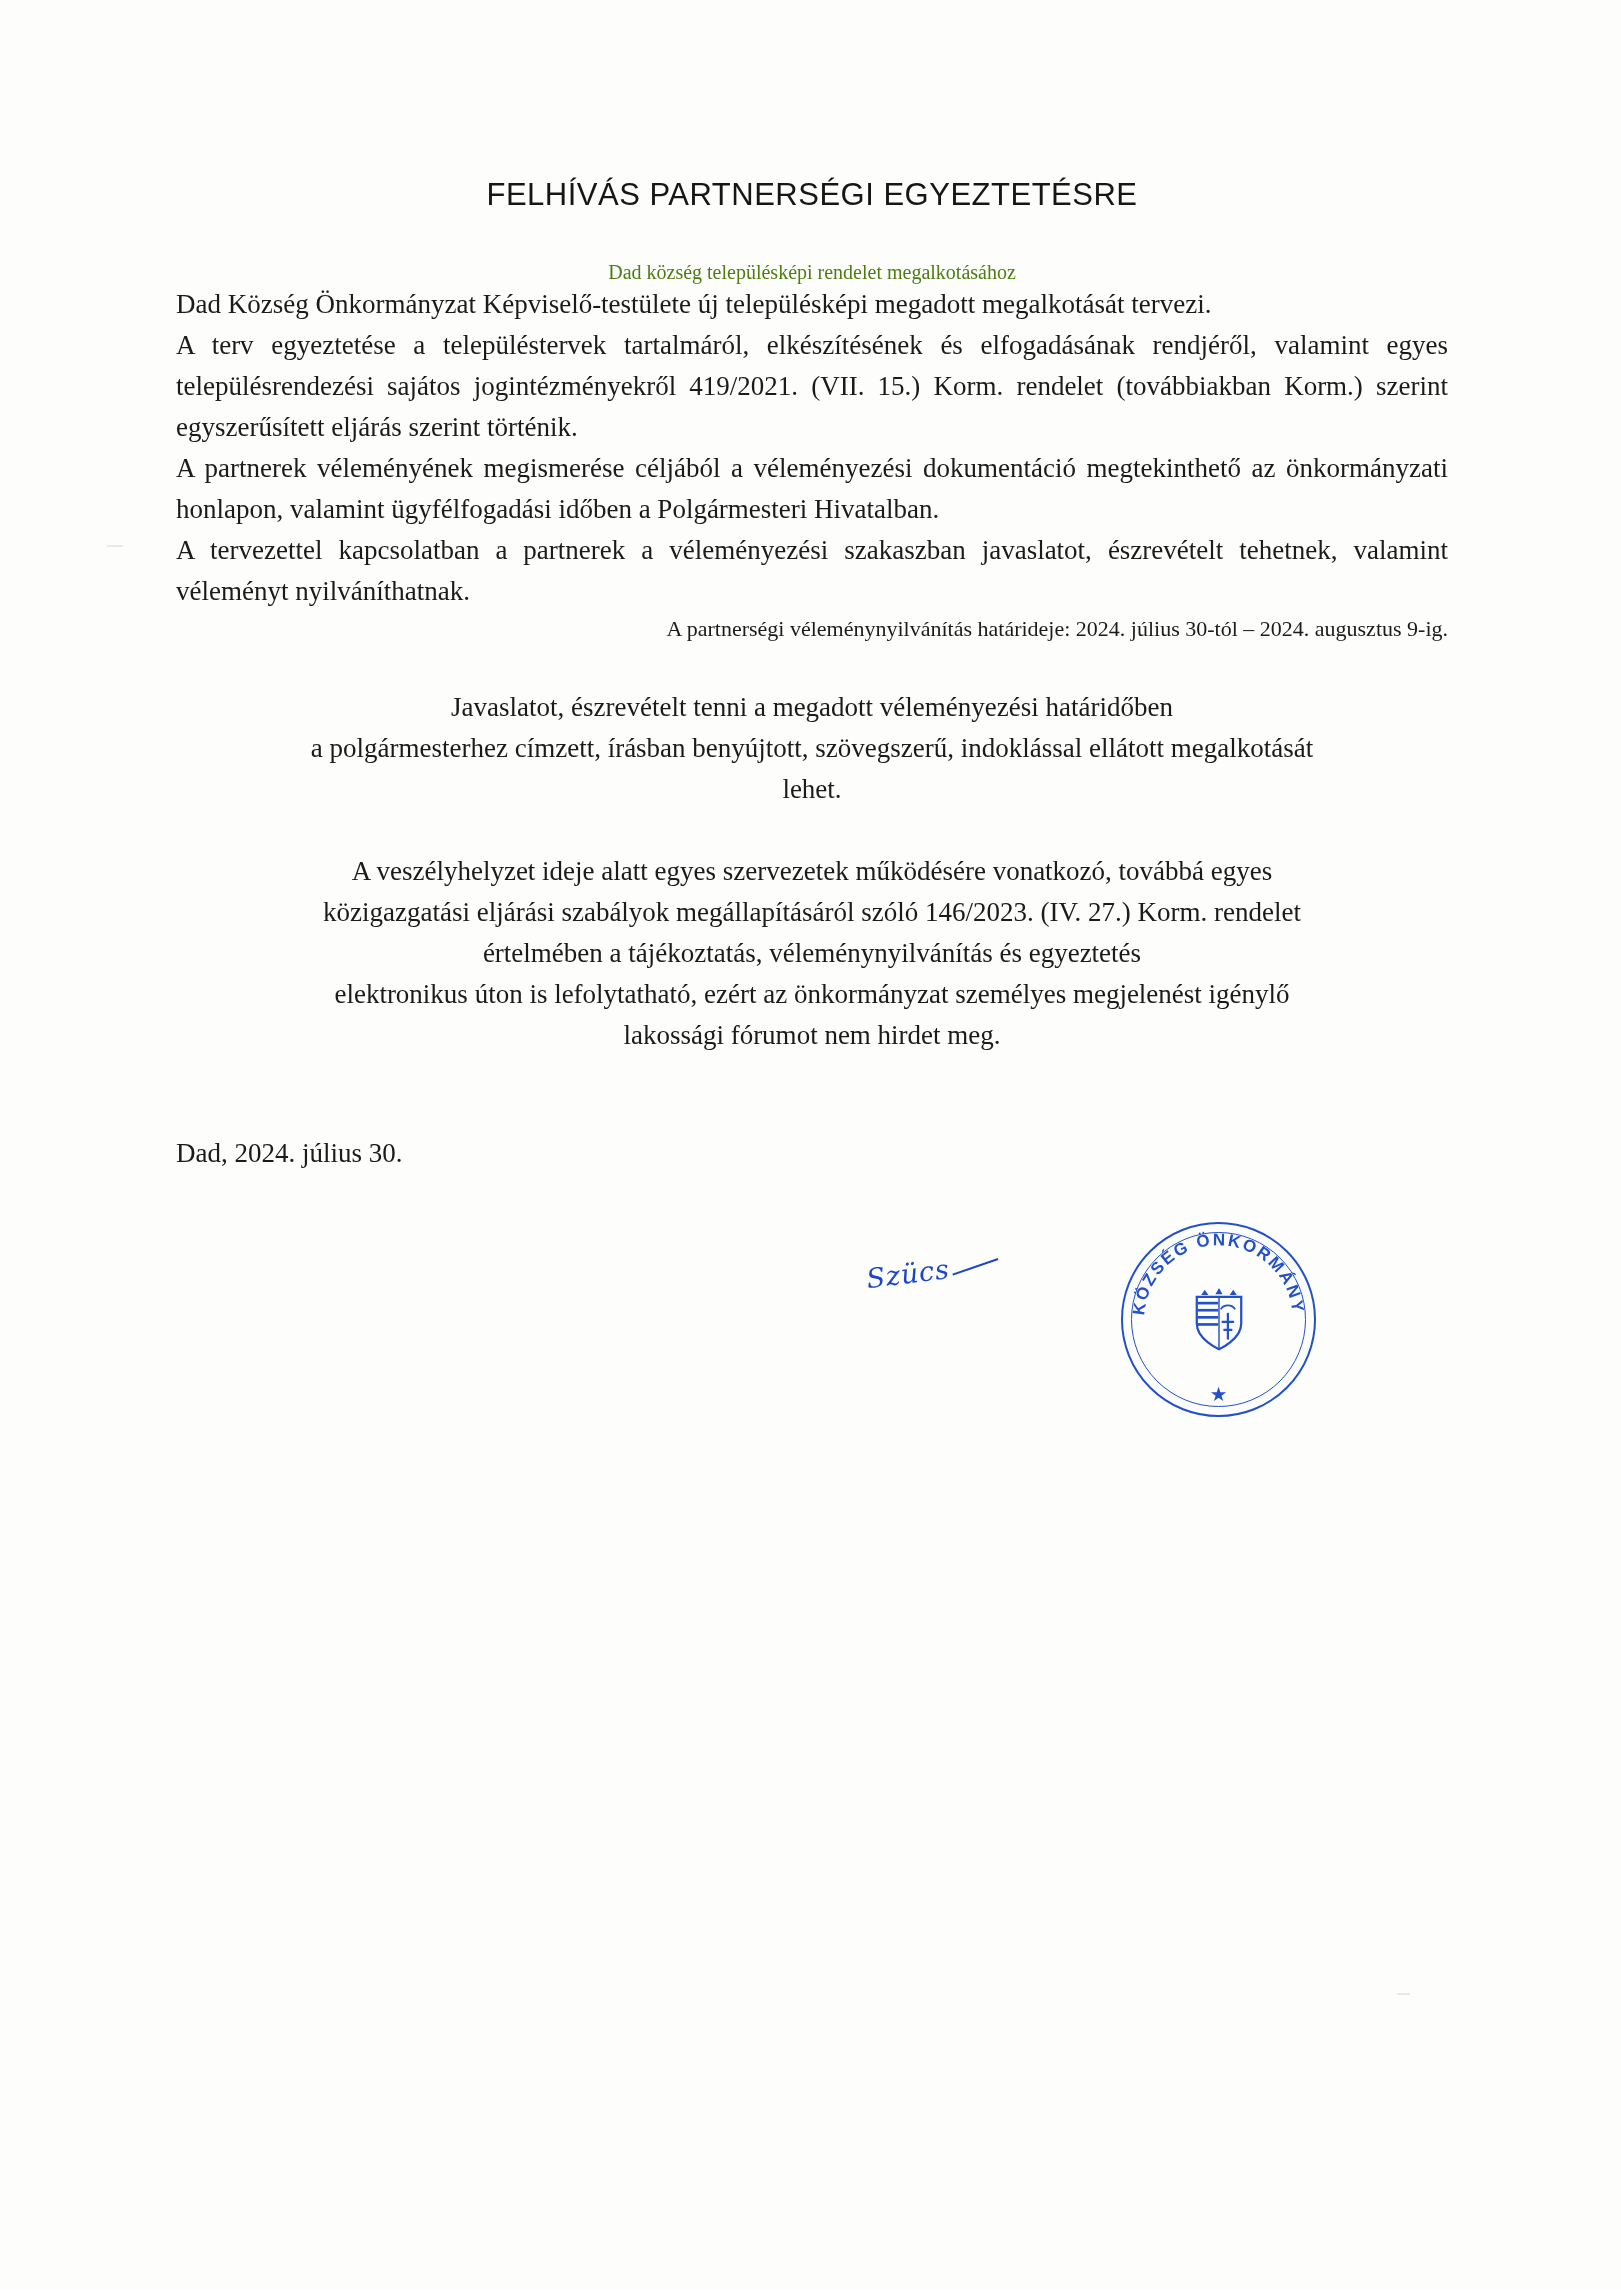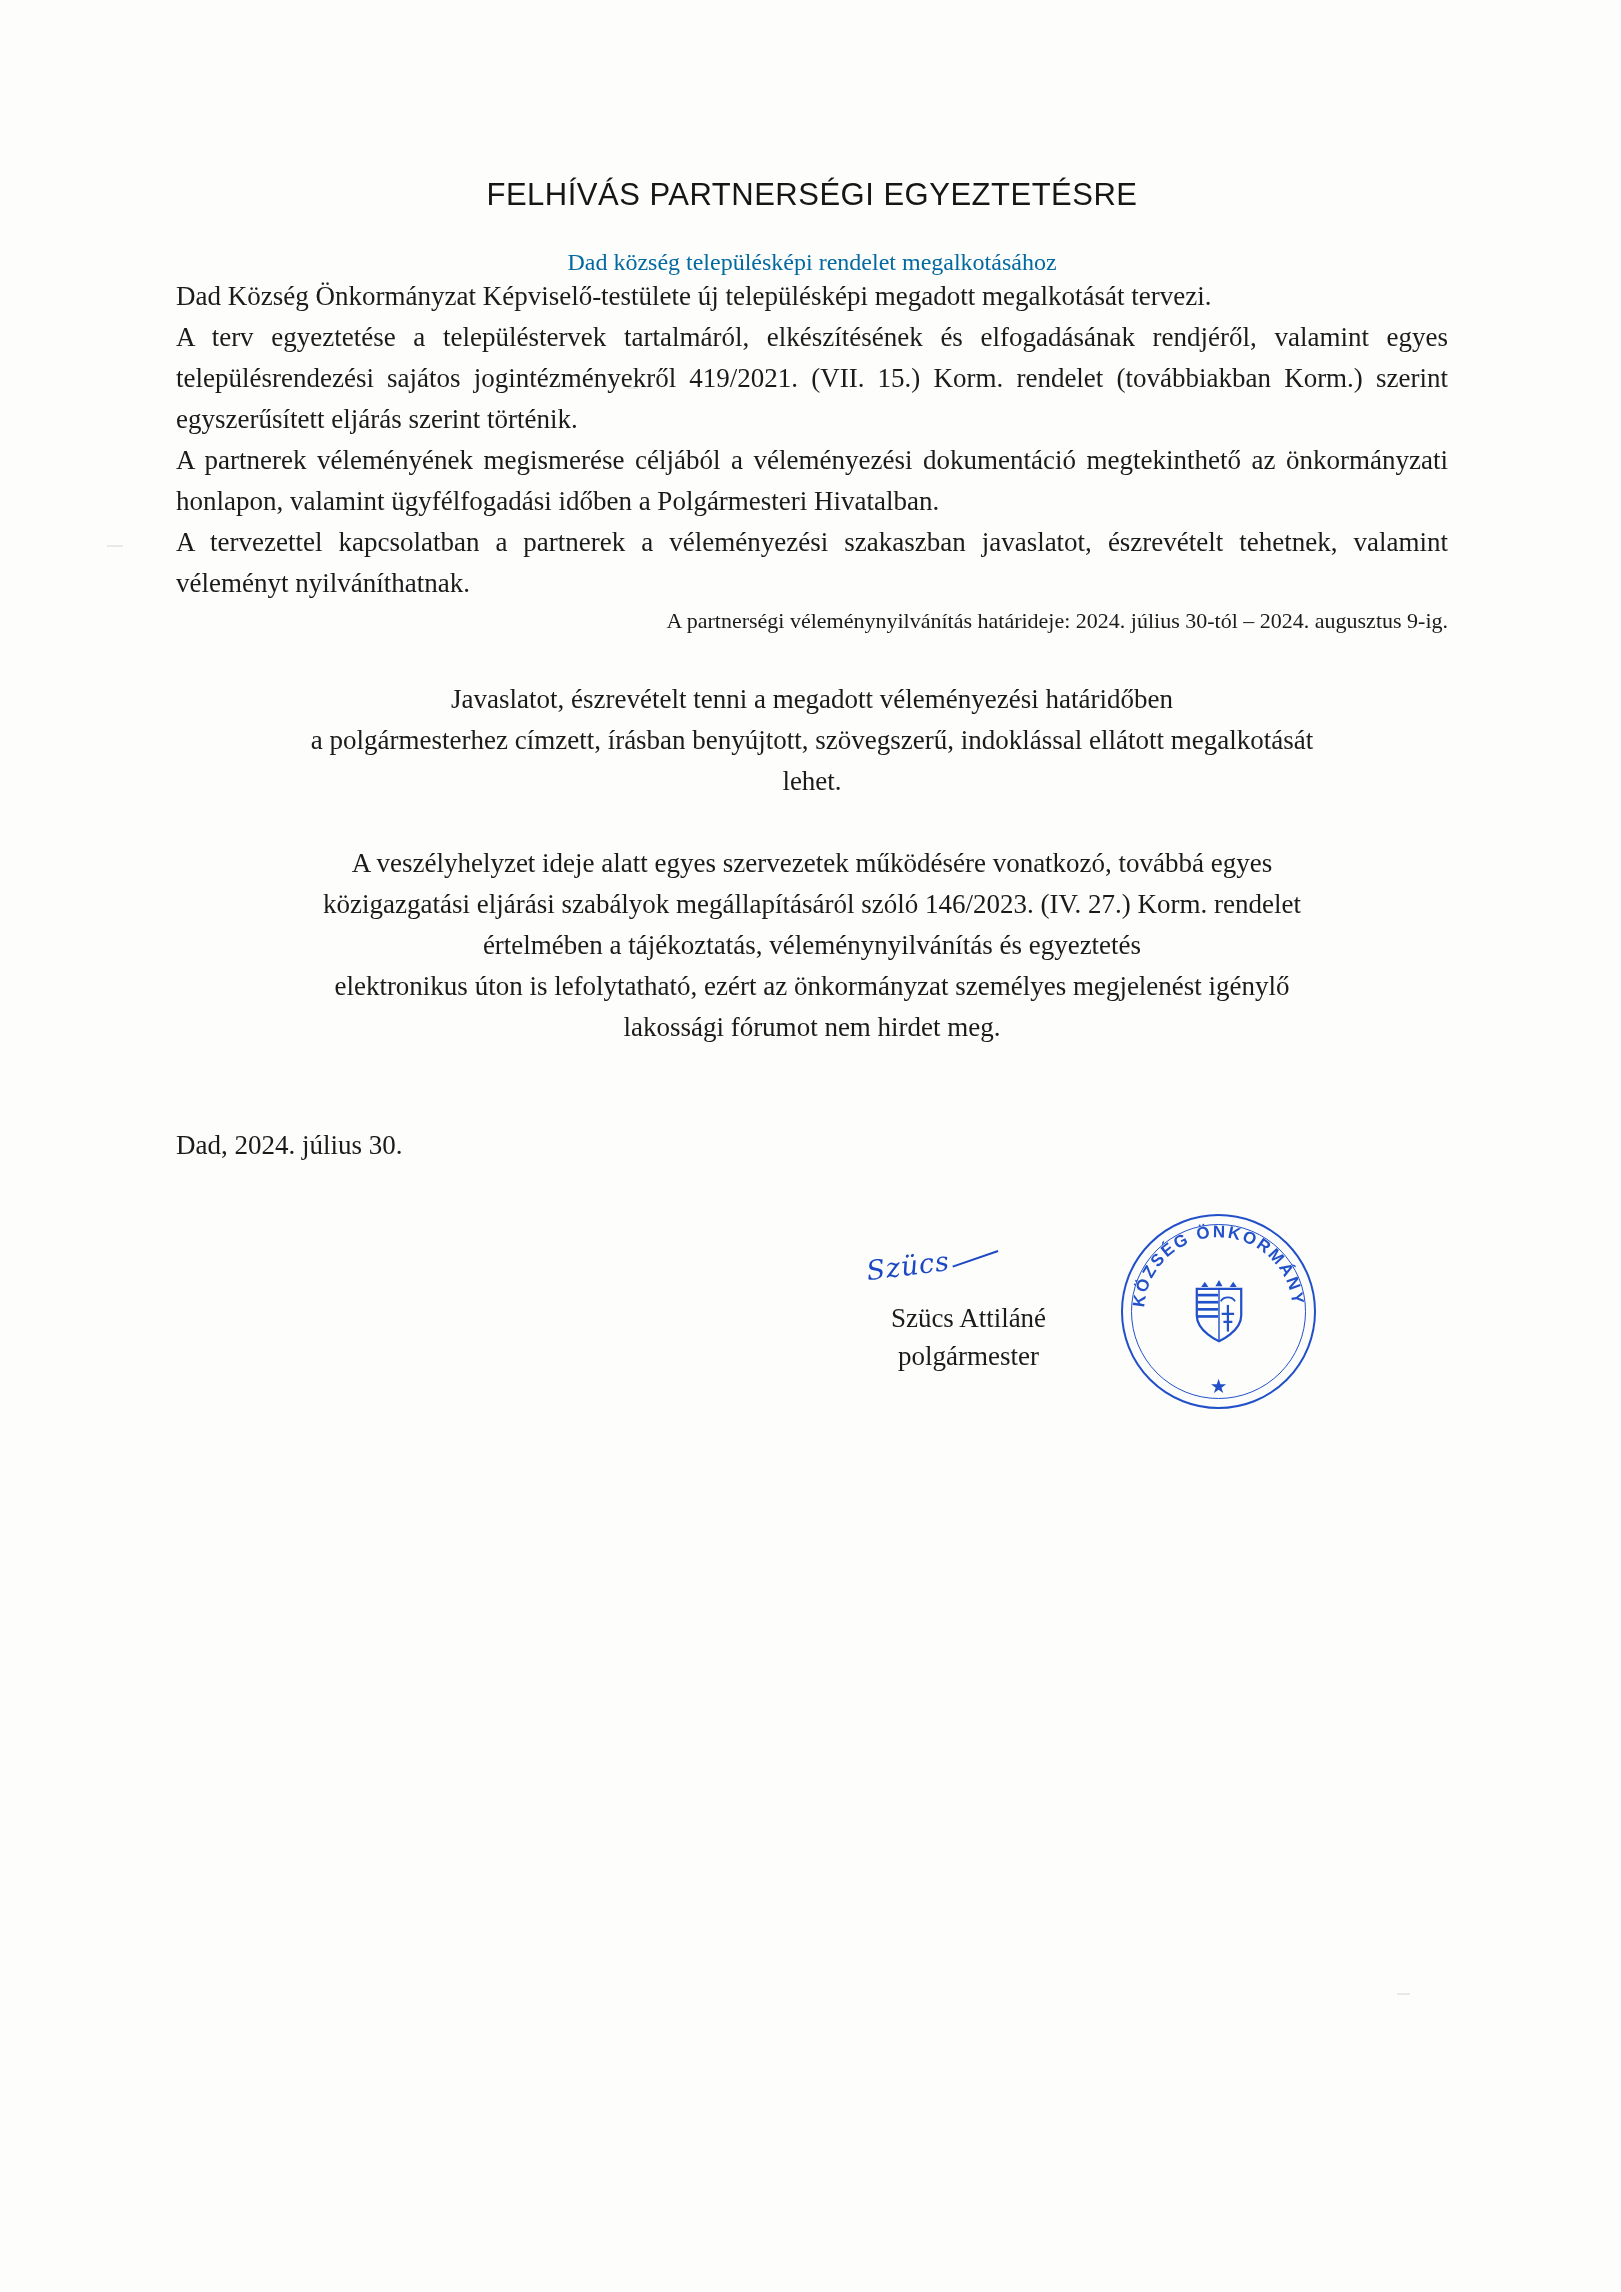--- a/index.html
+++ b/index.html
@@ -31,24 +31,24 @@
   .doc-title {
     margin-top: 177px;
     text-align: center;
     font-size: 31px;
     letter-spacing: 0.5px;
     font-family: "Liberation Sans", sans-serif;
     font-weight: 400;
     color: #161616;
   }
   .doc-subtitle {
-    margin-top: 36px;
-    text-align: center;
-    font-size: 24px;
-    color: #0369a1;
+    margin-top: 48px;
+    text-align: center;
+    font-size: 20px;
+    color: #4d7c0f;
   }
   p.body {
     margin: 0;
     font-size: 27px;
     line-height: 1.52;
     text-align: justify;
     text-justify: inter-word;
   }
   .gap-lg { margin-top: 70px; }
   .gap-md { margin-top: 41px; }
@@ -178,24 +178,20 @@
     </div>
 
     <div class="date-line">Dad, 2024. július 30.</div>
 
     <div class="sign-area">
 
       <div class="signature-script">
         <span>Szücs</span><span class="flick"></span>
       </div>
 
-      <div class="sign-name">
-        <div>Szücs Attiláné</div>
-        <div>polgármester</div>
-      </div>
 
       <div class="stamp">
         <div class="ring-outer"></div>
         <div class="ring-inner"></div>
 
         <svg width="195" height="195" viewBox="0 0 218 218" aria-hidden="true">
           <defs>
             <path id="stampArc" d="M 26 109 A 83 83 0 1 1 192 109"></path>
           </defs>
           <text font-family="Liberation Sans, sans-serif" font-size="19" font-weight="bold" fill="#2150c8" letter-spacing="2.4">

